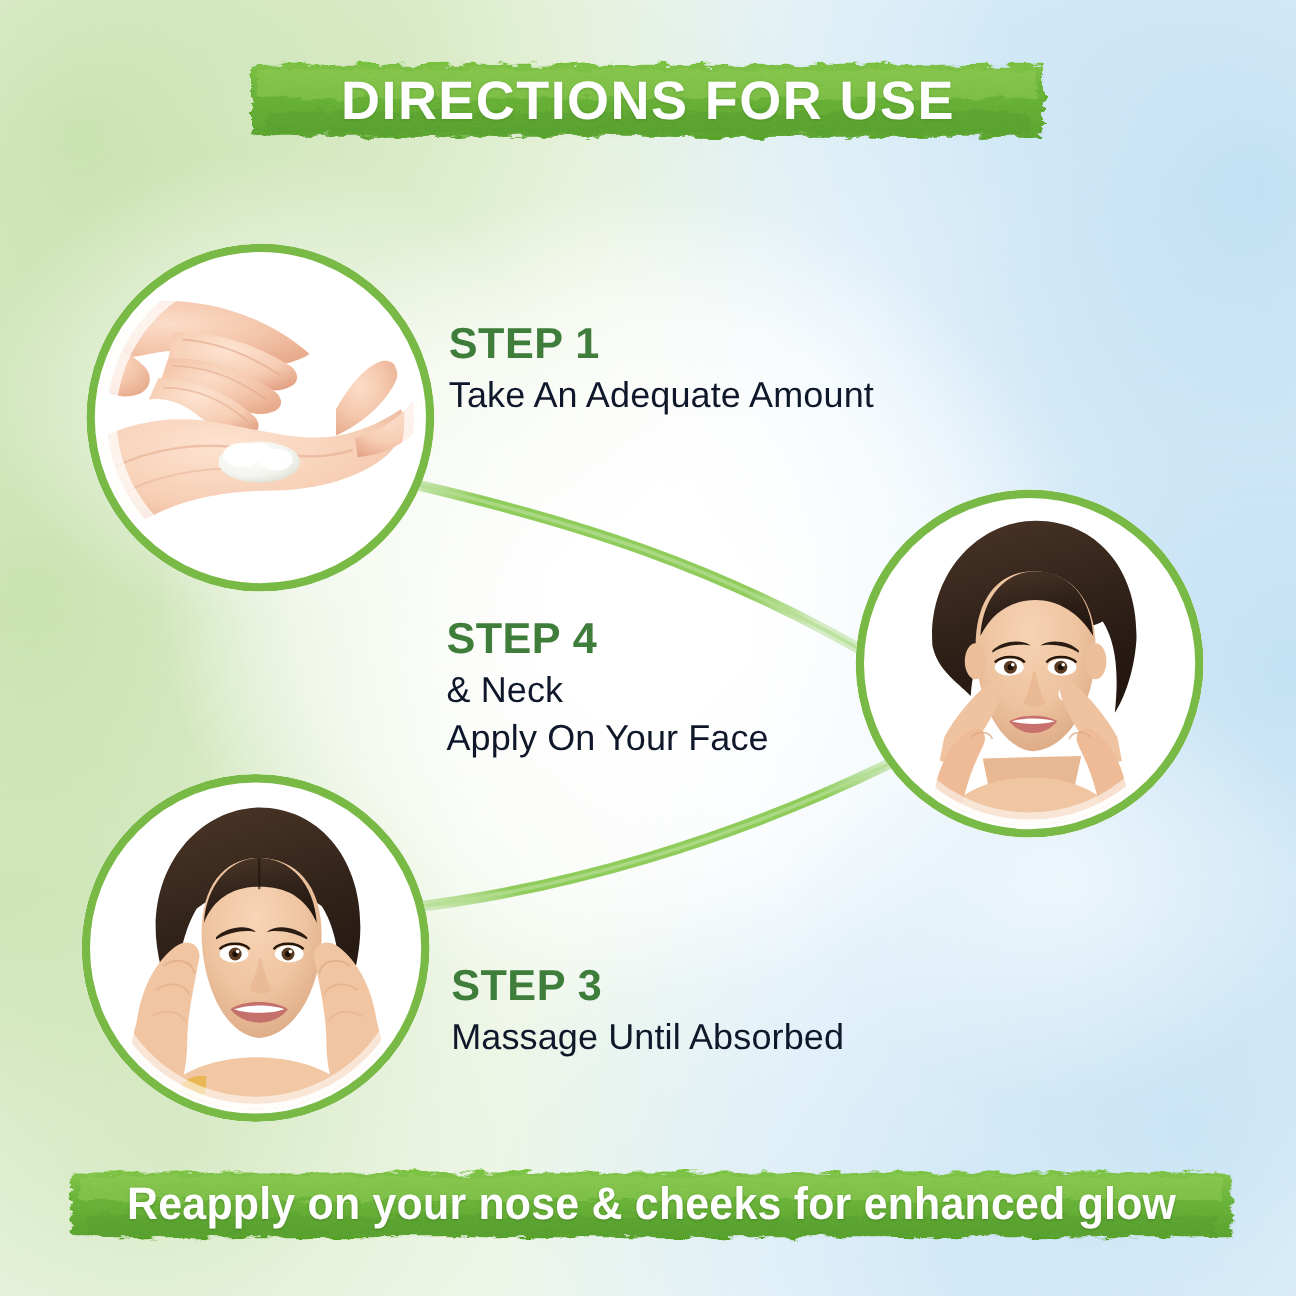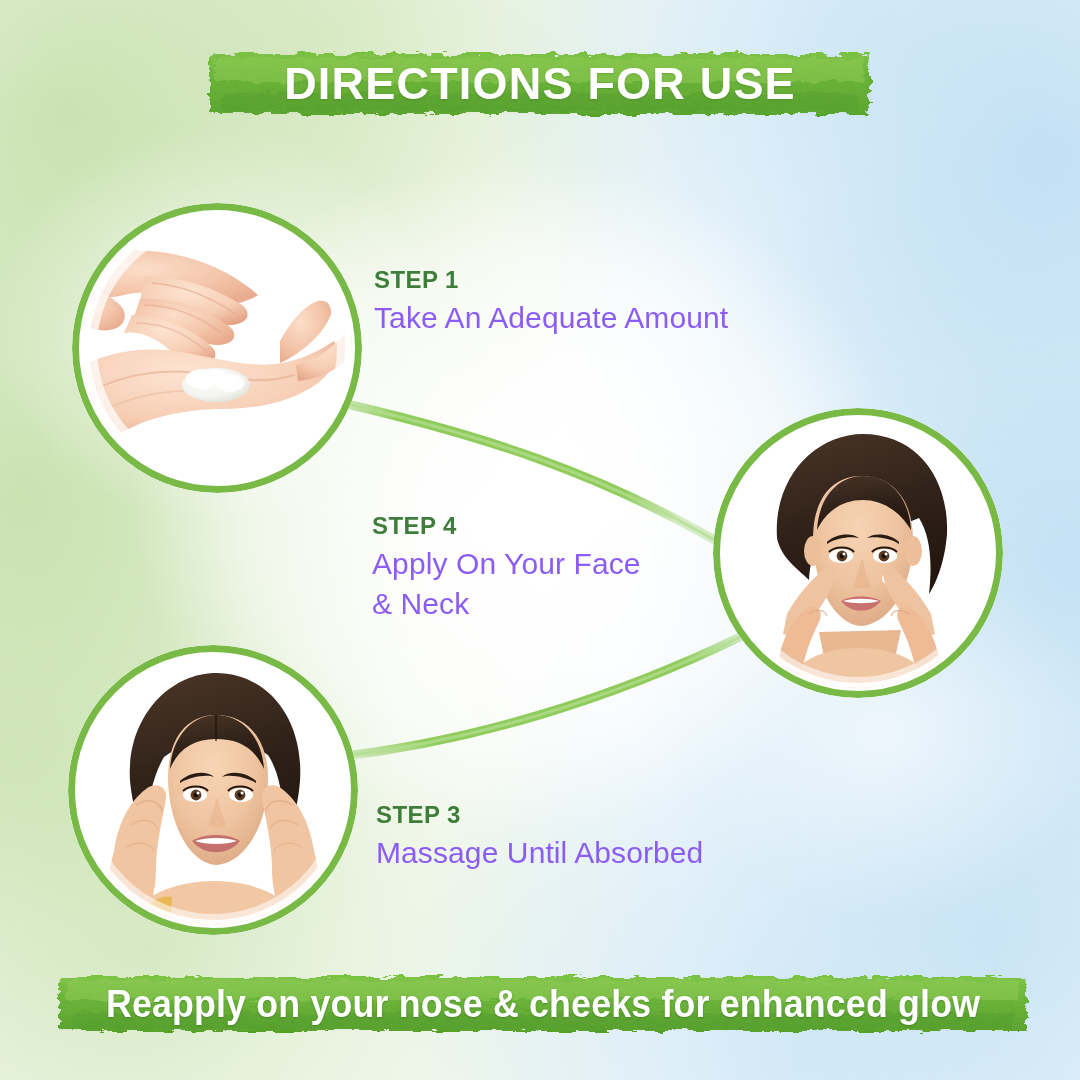--- a/index.html
+++ b/index.html
@@ -73,25 +73,25 @@
   }
   .circle svg{display:block;width:100%;height:100%;}
 
   #circle-1{left:72px;top:203px;width:290px;height:290px;}
   #circle-2{left:713px;top:408px;width:290px;height:290px;}
   #circle-3{left:68px;top:645px;width:290px;height:290px;}
 
   
   .step{position:absolute;z-index:6;}
   .step .num{
-    font-size:24px;font-weight:bold;color:#3e7d3a;letter-spacing:.4px;
+    font-size:36px;font-weight:bold;color:#3e7d3a;letter-spacing:.4px;
     margin:0 0 6px 0;line-height:1;
   }
   .step .desc{
-    font-size:30px;font-weight:normal;color:#8b5cf6;line-height:1.33;margin:0;
+    font-size:30px;font-weight:normal;color:#0f172a;line-height:1.33;margin:0;
     letter-spacing:.1px;
   }
   #step-1{left:374px;top:268px;}
   #step-2{left:372px;top:514px;}
   #step-3{left:376px;top:803px;}
 </style>
 </head>
 <body>
 
 <div id="stage">
@@ -395,22 +395,22 @@
     <div class="ring"></div>
   </div>
 
   <div class="step" id="step-1">
     <p class="num">STEP 1</p>
     <p class="desc">Take An Adequate Amount</p>
   </div>
 
   <div class="step" id="step-2">
     <p class="num">STEP 4</p>
+    <p class="desc">&amp; Neck</p>
     <p class="desc">Apply On Your Face</p>
-    <p class="desc">&amp; Neck</p>
   </div>
 
   <div class="step" id="step-3">
     <p class="num">STEP 3</p>
     <p class="desc">Massage Until Absorbed</p>
   </div>
 
   <div class="banner" id="footer-banner">
     <svg class="paint" viewBox="0 0 976 62" preserveAspectRatio="none">
       <defs>

